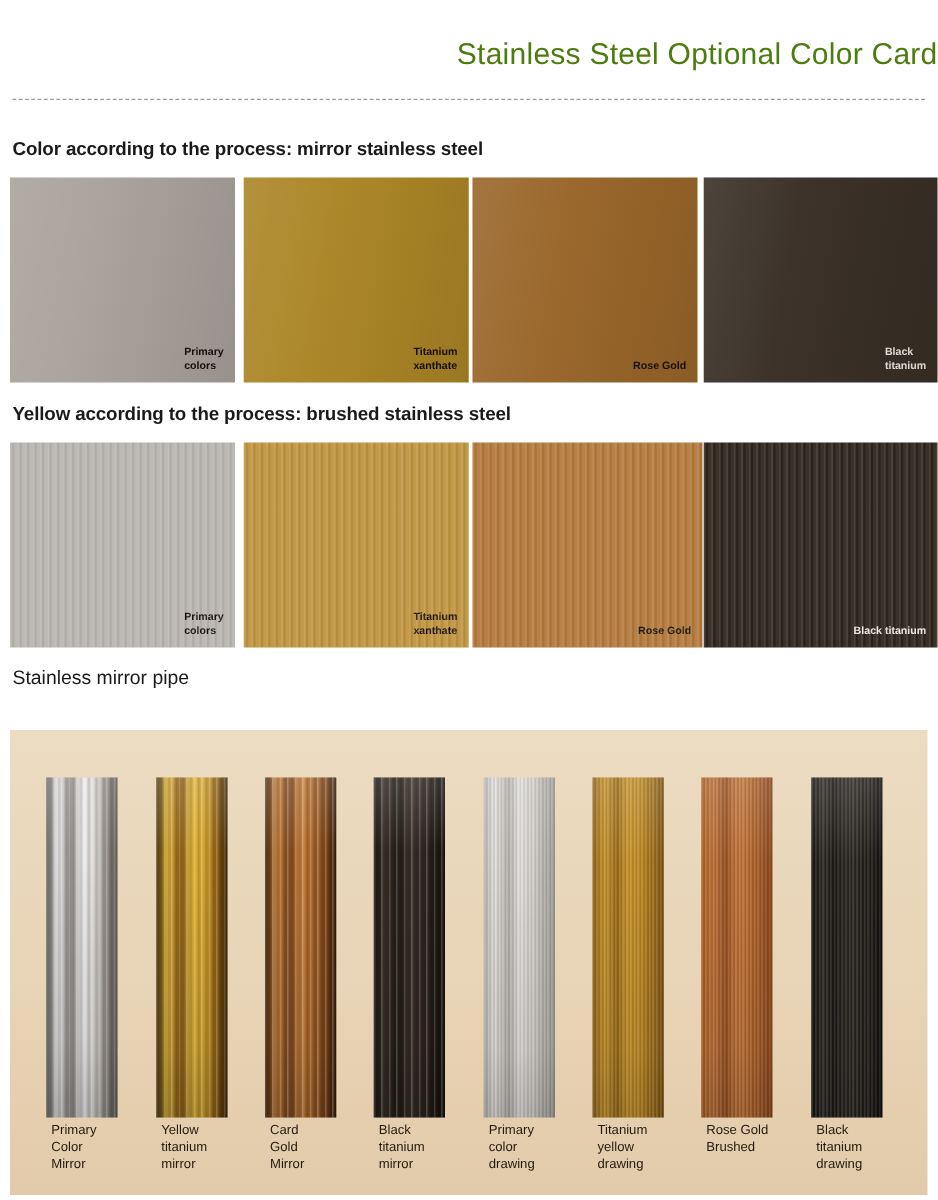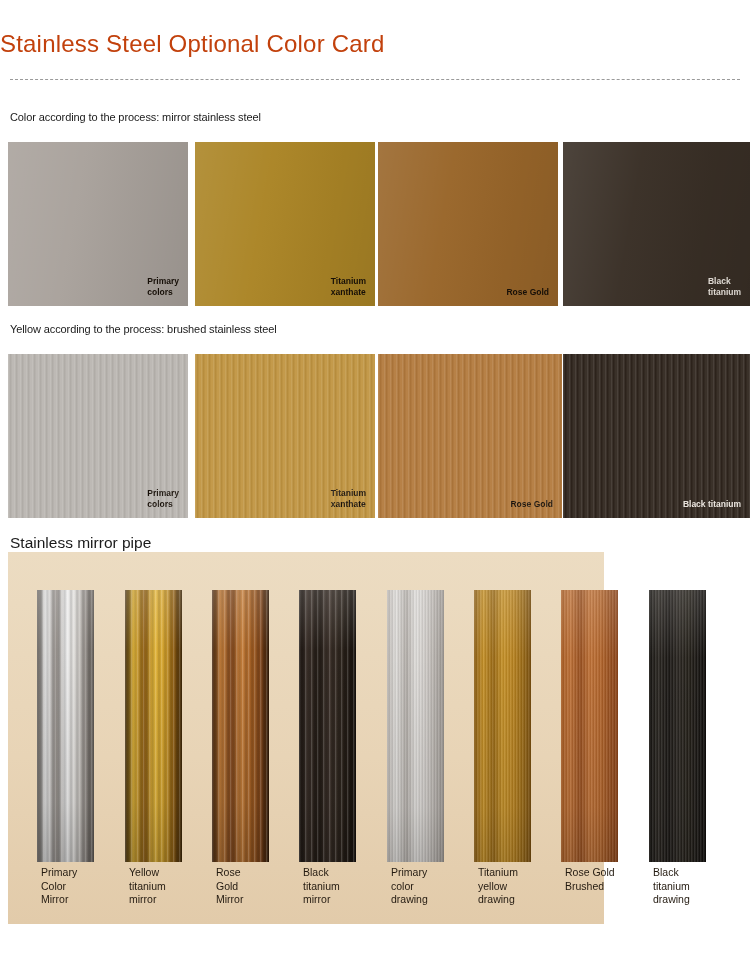--- a/index.html
+++ b/index.html
@@ -14,40 +14,40 @@
     font-family: "Liberation Sans", sans-serif;
     color: #222;
     overflow: hidden;
   }
 
   
   .page-title {
     position: absolute;
     left: 0; top: 30px;
     width: 750px;
-    text-align: left;
+    text-align: right;
     font-size: 24px;
     font-weight: 400;
     letter-spacing: .2px;
-    color: #c2410c;
+    color: #4d7c0f;
   }
   .divider {
     position: absolute;
     left: 10px; top: 79px;
     width: 730px;
     height: 0;
     border-top: 1px dashed #9a9a9a;
   }
 
   
   .section-caption {
     position: absolute;
     left: 10px;
-    font-size: 11px;
-    font-weight: 400;
+    font-size: 15px;
+    font-weight: 700;
     color: #1a1a1a;
     letter-spacing: -0.1px;
   }
   #cap-mirror  { top: 111px; }
   #cap-brushed { top: 323px; }
 
   .pipe-heading {
     position: absolute;
     left: 10px; top: 534px;
     font-size: 15.5px;
@@ -106,22 +106,22 @@
       rgba(255,255,255,.10) 0%,
       rgba(255,255,255,.02) 38%,
       rgba(0,0,0,.05) 72%,
       rgba(0,0,0,.10) 100%);
     pointer-events: none;
   }
 
   
   #pipe-panel {
     position: absolute;
-    left: 8px; top: 552px;
-    width: 596px; height: 372px;
+    left: 8px; top: 584px;
+    width: 734px; height: 372px;
     background: linear-gradient(180deg,#ecdcc2 0%, #e8d4b6 55%, #e2cbaa 100%);
   }
   .pipe-wrap {
     position: absolute;
     top: 38px;
     width: 57px;
     height: 334px;
   }
   .pipe {
     position: absolute;
@@ -195,21 +195,21 @@
 Mirror</div>
     </div>
     <div class="pipe-wrap" style="left: 117px;">
       <div class="pipe" style="background-image: repeating-linear-gradient(90deg, rgba(255, 255, 255, 0.22) 0px, rgba(255, 255, 255, 0) 2px, rgba(0, 0, 0, 0.16) 4px, rgba(0, 0, 0, 0) 6px), linear-gradient(rgba(255, 255, 255, 0.16) 0%, rgba(255, 255, 255, 0) 22%, rgba(0, 0, 0, 0.1) 78%, rgba(0, 0, 0, 0.22) 100%), linear-gradient(90deg, rgb(58, 37, 7) 0%, rgb(227, 182, 59) 16%, rgb(138, 90, 18) 34%, rgb(227, 182, 59) 50%, rgb(210, 160, 43) 70%, rgb(138, 90, 18) 86%, rgb(61, 39, 8) 100%);"></div>
       <div class="pipe-label">Yellow
 titanium
 mirror</div>
     </div>
     <div class="pipe-wrap" style="left: 204px;">
       <div class="pipe" style="background-image: repeating-linear-gradient(90deg, rgba(255, 255, 255, 0.22) 0px, rgba(255, 255, 255, 0) 2px, rgba(0, 0, 0, 0.16) 4px, rgba(0, 0, 0, 0) 6px), linear-gradient(rgba(255, 255, 255, 0.16) 0%, rgba(255, 255, 255, 0) 22%, rgba(0, 0, 0, 0.1) 78%, rgba(0, 0, 0, 0.22) 100%), linear-gradient(90deg, rgb(61, 32, 9) 0%, rgb(200, 129, 60) 16%, rgb(125, 68, 26) 34%, rgb(200, 129, 60) 50%, rgb(163, 94, 34) 70%, rgb(125, 68, 26) 86%, rgb(46, 25, 6) 100%);"></div>
-      <div class="pipe-label">Rose
+      <div class="pipe-label">Card
 Gold
 Mirror</div>
     </div>
     <div class="pipe-wrap" style="left: 291px;">
       <div class="pipe" style="background-image: repeating-linear-gradient(90deg, rgba(255, 255, 255, 0.22) 0px, rgba(255, 255, 255, 0) 2px, rgba(0, 0, 0, 0.16) 4px, rgba(0, 0, 0, 0) 6px), linear-gradient(rgba(255, 255, 255, 0.16) 0%, rgba(255, 255, 255, 0) 22%, rgba(0, 0, 0, 0.1) 78%, rgba(0, 0, 0, 0.22) 100%), linear-gradient(90deg, rgb(26, 20, 16) 0%, rgb(59, 48, 41) 16%, rgb(33, 26, 20) 34%, rgb(59, 48, 41) 50%, rgb(48, 39, 31) 70%, rgb(33, 26, 20) 86%, rgb(21, 16, 12) 100%);"></div>
       <div class="pipe-label">Black
 titanium
 mirror</div>
     </div>
     <div class="pipe-wrap" style="left: 379px;">

